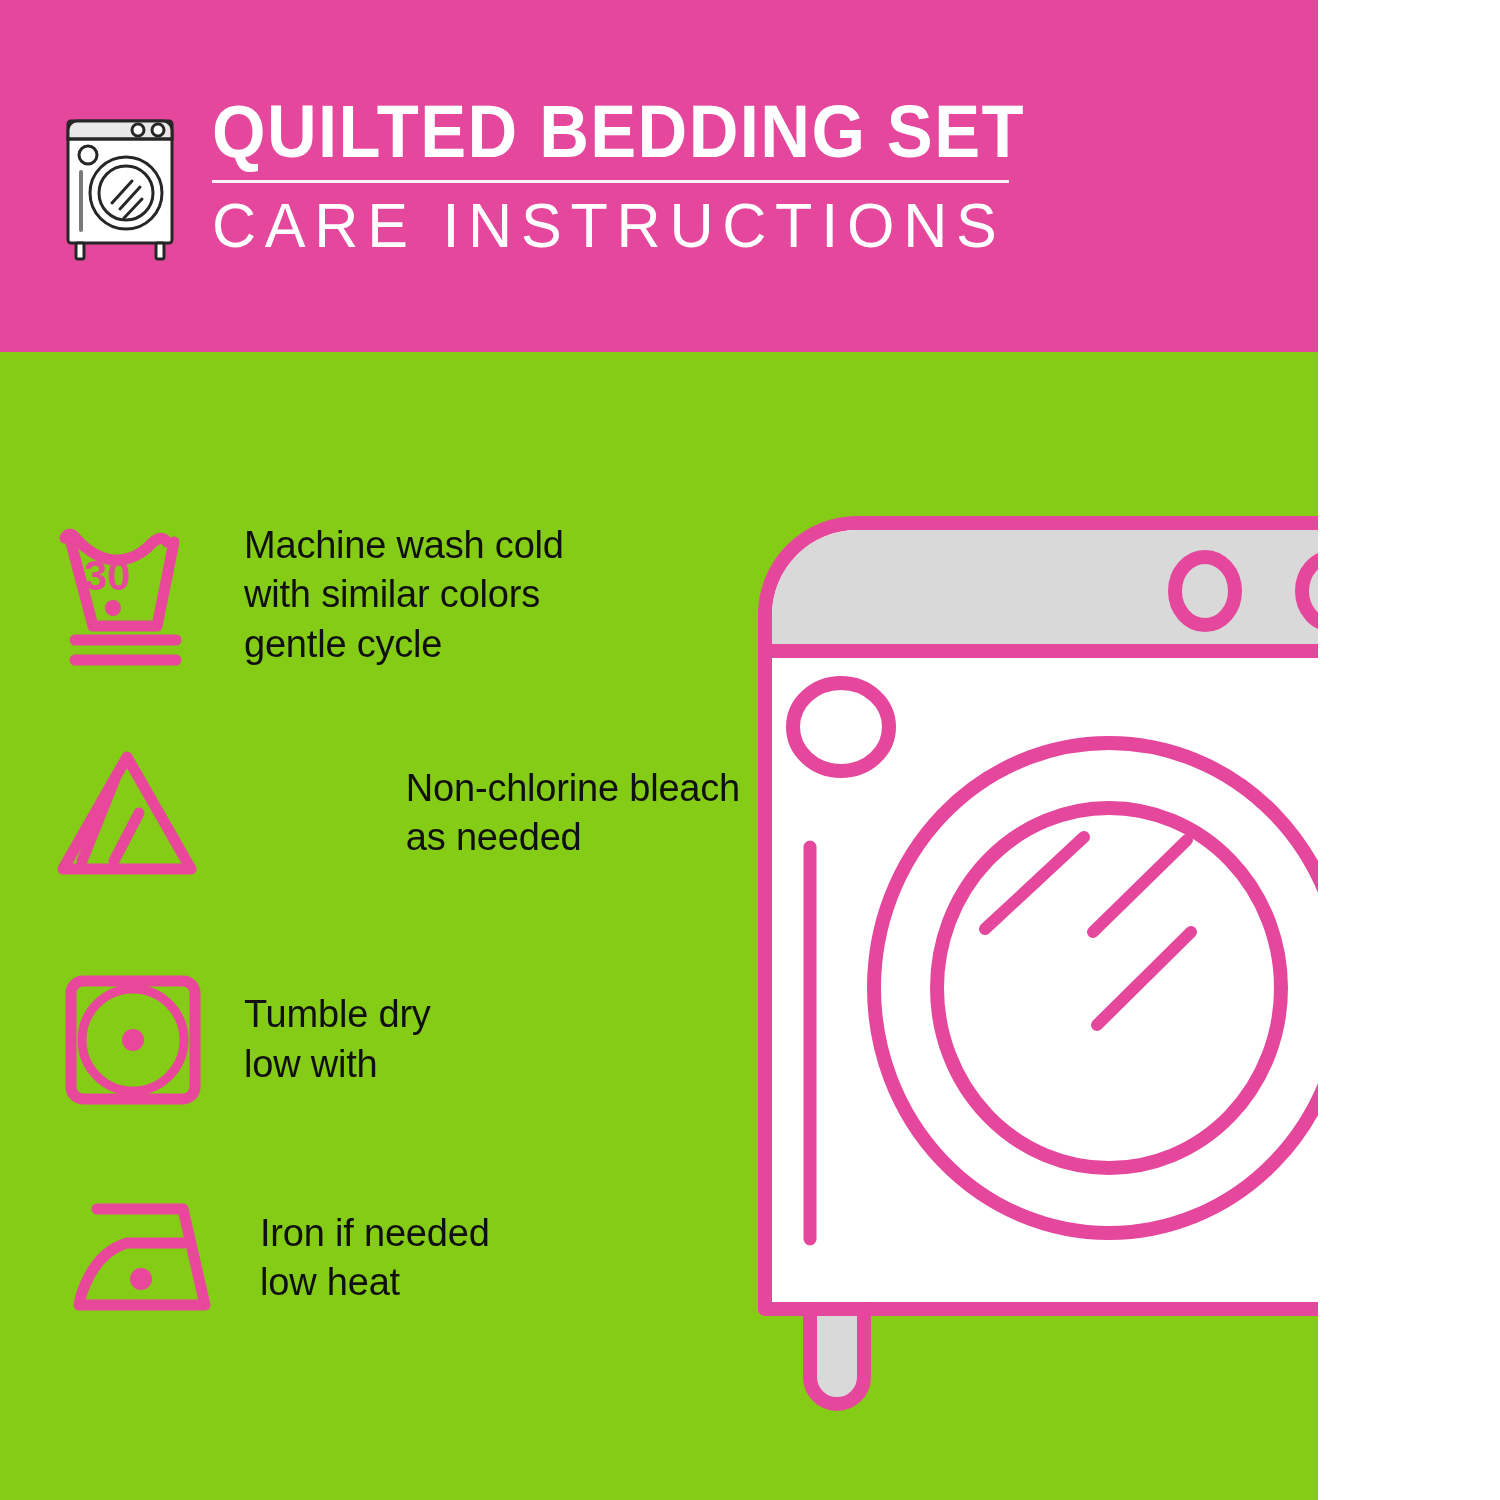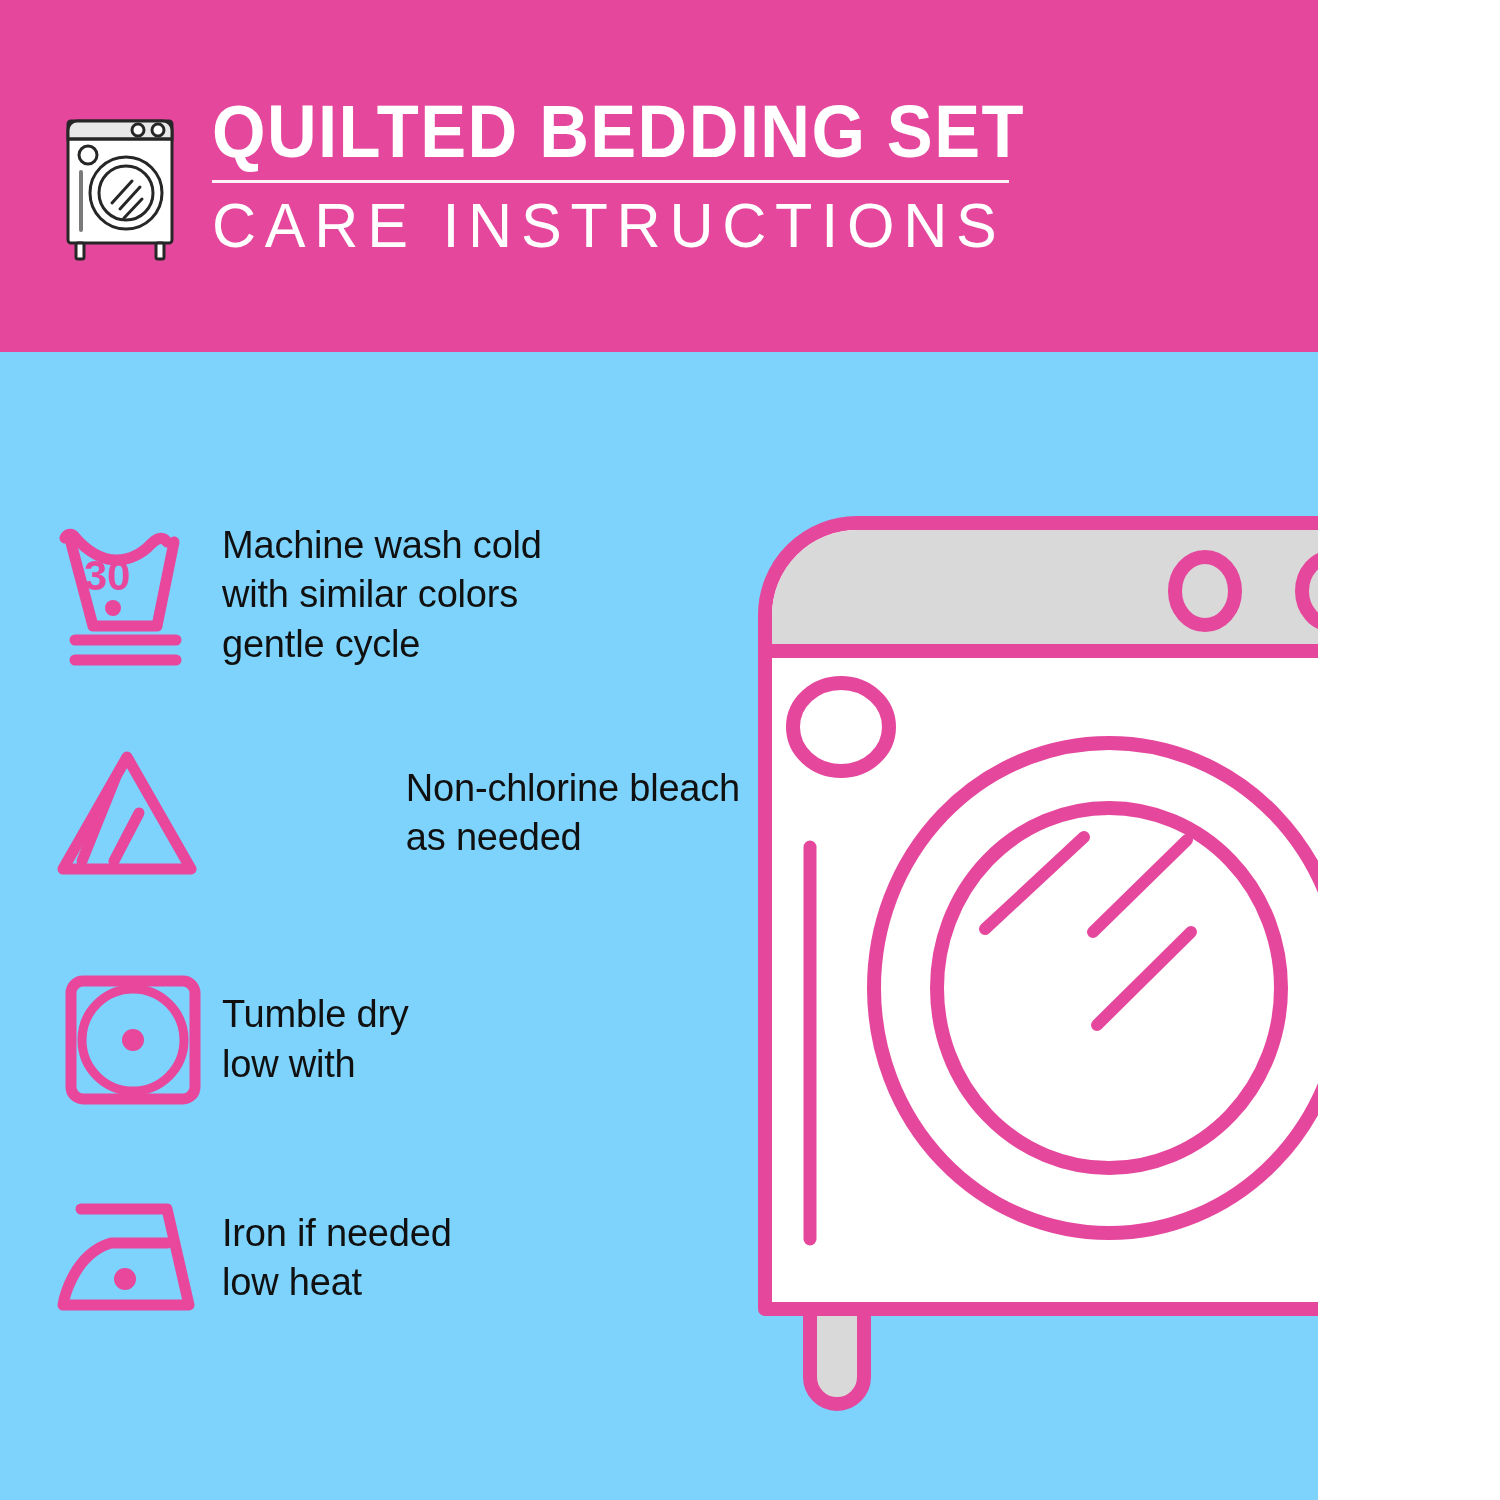--- a/index.html
+++ b/index.html
@@ -7,21 +7,21 @@
     padding: 0;
     background: #ffffff;
   }
   body {
     font-family: "Liberation Sans", sans-serif;
   }
   #page {
     position: relative;
     width: 1318px;
     height: 1500px;
-    background: #7dd3fc;
+    background: #84cc16;
     overflow: hidden;
   }
 
   
   .header-band {
     position: absolute;
     left: 0;
     top: 0;
     width: 1500px;
     height: 352px;
@@ -84,31 +84,32 @@
   .care-row {
     position: absolute;
     left: 0;
     display: flex;
     align-items: center;
     width: 740px;
   }
   .care-row-0 { top: 15px; }
   .care-row-1 { top: 238px; justify-content: space-between; }
   .care-row-2 { top: 462px; }
-  .care-row-3 { top: 688px; }
+  .care-row-3 { top: 688px; padding-left: 16px; }
 
   .care-symbol {
     width: 178px;
     flex: 0 0 178px;
     display: flex;
     justify-content: center;
     align-items: center;
     margin-left: 44px;
   }
   .care-text {
+    margin-left: 22px;
     color: #101010;
     font-size: 38px;
     line-height: 1.30;
     letter-spacing: -0.2px;
     white-space: pre-line;
   }
 
   
   .washer {
     position: absolute;

